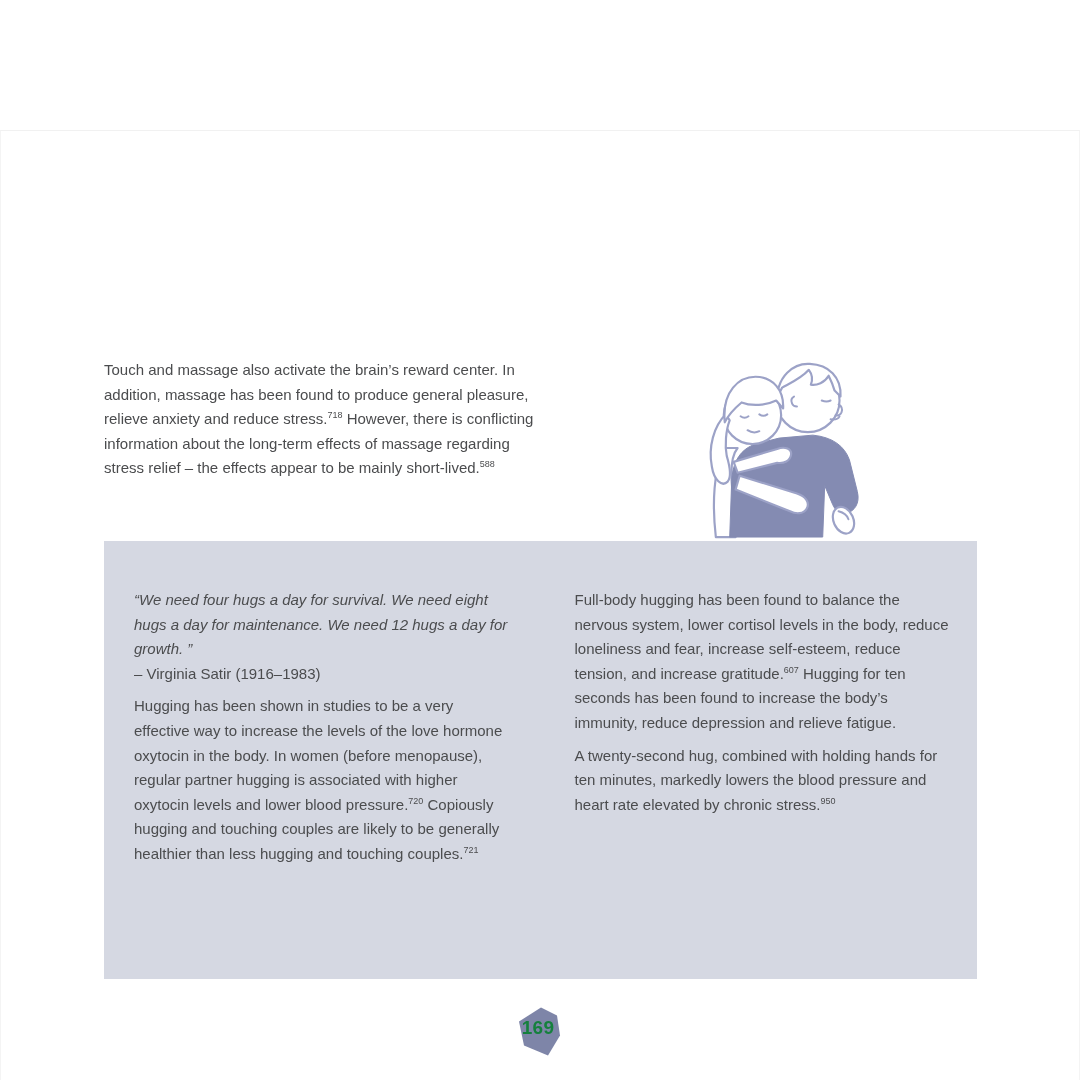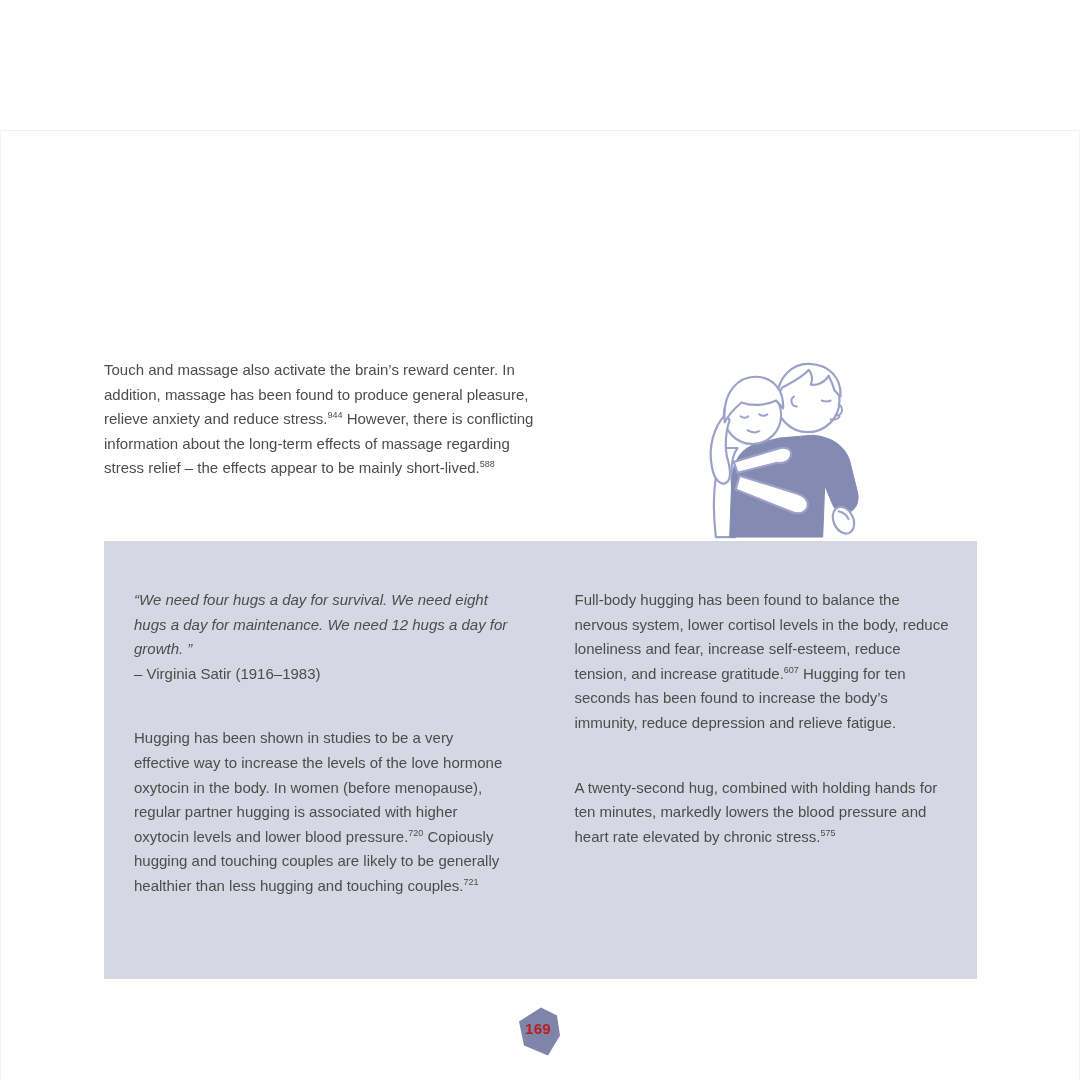--- a/index.html
+++ b/index.html
@@ -29,38 +29,38 @@
     padding:47px 28px 0 30px;
   }
   .box-heading {
     font-size:14.5px; font-weight:bold; letter-spacing:1.5px;
     color:var(--heading,#3a3b3d); margin-bottom:7px;
   }
   .columns { display:flex; gap:66px;justify-content:space-between; }
   .col { width:380px; font-size:15px; line-height:24.6px; }
   .quote { font-style:italic; }
   .attribution { font-style:normal; }
-  .body-para { margin-top:40px; }
+  .body-para { margin-top:8px; }
   .col-right .body-para:first-child { margin-top:0; }
 
   .page-badge { position:absolute; left:516px; top:874px; width:46px; height:53px; }
   .page-badge svg { position:absolute; left:0; top:0; }
   .badge-shape { fill:var(--badge,#7e85a8); }
   .page-num {
     position:absolute; left:0; top:0; width:42px; height:46px;
     display:flex; align-items:center; justify-content:center;
-    color:#b91c1c; font-size:15px; font-weight:bold; letter-spacing:.3px;
+    color:#15803d; font-size:19px; font-weight:bold; letter-spacing:.3px;
   }
 </style>
 </head>
 <body>
 
 <div class="page-card">
 
-  <p class="intro">Touch and massage also activate the brain’s reward center. In addition, massage has been found to produce general pleasure, relieve anxiety and reduce stress.<sup>944</sup> However, there is conflicting information about the long-term effects of massage regarding stress relief – the effects appear to be mainly short-lived.<sup>588</sup></p>
+  <p class="intro">Touch and massage also activate the brain’s reward center. In addition, massage has been found to produce general pleasure, relieve anxiety and reduce stress.<sup>718</sup> However, there is conflicting information about the long-term effects of massage regarding stress relief – the effects appear to be mainly short-lived.<sup>588</sup></p>
 
   <div class="illustration">
     <svg width="198" height="188" viewBox="0 0 200 190">
 
       <circle class="ill-stroke" cx="113" cy="48" r="32"></circle>
       <path class="ill-stroke" d="M 82,52 C 80,22 100,10 115,11 C 134,12 147,24 146,44 L 140,38 C 138,31 136,27 134,23 C 130,30 122,33 116,32 C 118,27 117,21 114,17 C 106,26 94,31 87,35 C 84,40 82,46 82,52 Z"></path>
       <path class="ill-line" d="M 144,52 q 5,3 3,8 q -2,4 -6,3"></path>
       <path class="ill-line" d="M 127,48 q 5,2 9,0"></path>
       <path class="ill-line" d="M 136,67 q 7,1 9,-3"></path>
       <path class="ill-line" d="M 99,44 q -4,2 -2,7 q 1,3 5,3"></path>
@@ -86,21 +86,21 @@
 
   <section class="info-box">
     <div class="columns">
       <div class="col col-left">
         <p class="quote">“We need four hugs a day for survival. We need eight hugs a day for maintenance. We need 12 hugs a day for growth. ”</p>
         <p class="attribution">– Virginia Satir (1916–1983)</p>
         <p class="body-para">Hugging has been shown in studies to be a very effective way to increase the levels of the love hormone oxytocin in the body. In women (before menopause), regular partner hugging is associated with higher oxytocin levels and lower blood pressure.<sup>720</sup> Copiously hugging and touching couples are likely to be generally healthier than less hugging and touching couples.<sup>721</sup></p>
       </div>
       <div class="col col-right">
         <p class="body-para">Full-body hugging has been found to balance the nervous system, lower cortisol levels in the body, reduce loneliness and fear, increase self-esteem, reduce tension, and increase gratitude.<sup>607</sup> Hugging for ten seconds has been found to increase the body’s immunity, reduce depression and relieve fatigue.</p>
-        <p class="body-para">A twenty-second hug, combined with holding hands for ten minutes, markedly lowers the blood pressure and heart rate elevated by chronic stress.<sup>575</sup></p>
+        <p class="body-para">A twenty-second hug, combined with holding hands for ten minutes, markedly lowers the blood pressure and heart rate elevated by chronic stress.<sup>950</sup></p>
       </div>
     </div>
   </section>
 
   <div class="page-badge">
     <svg width="46" height="53" viewBox="0 0 46 52">
       <polygon class="badge-shape" points="24,2 40,10 43,30 31,50 7,40 2,16"></polygon>
     </svg>
     <span class="page-num">169</span>
   </div>

